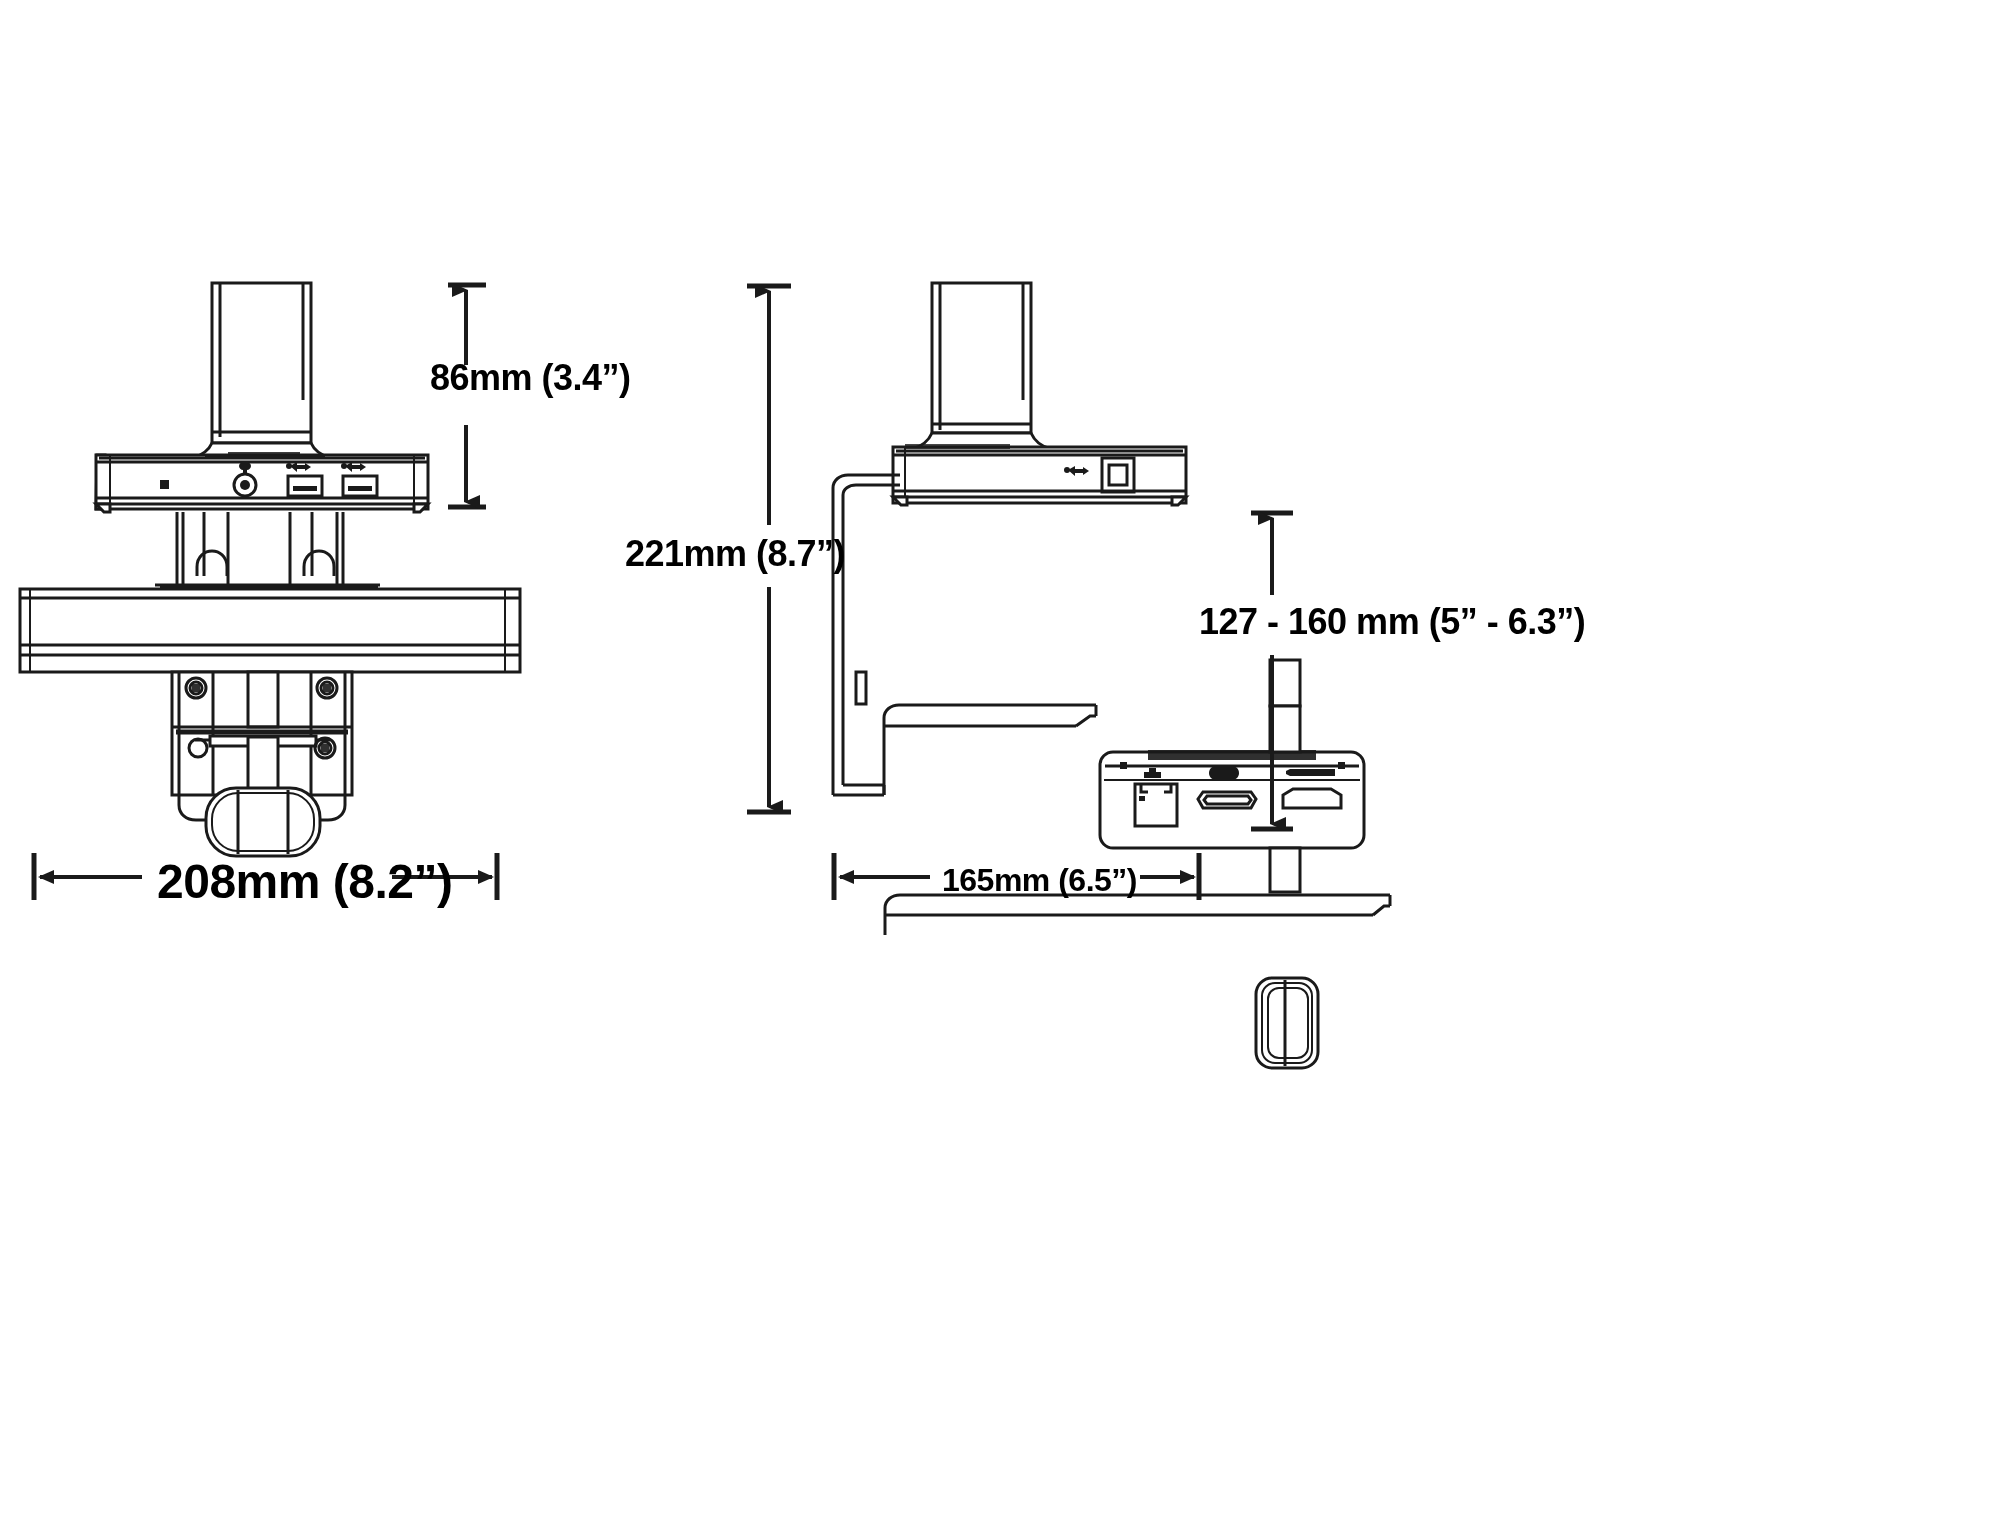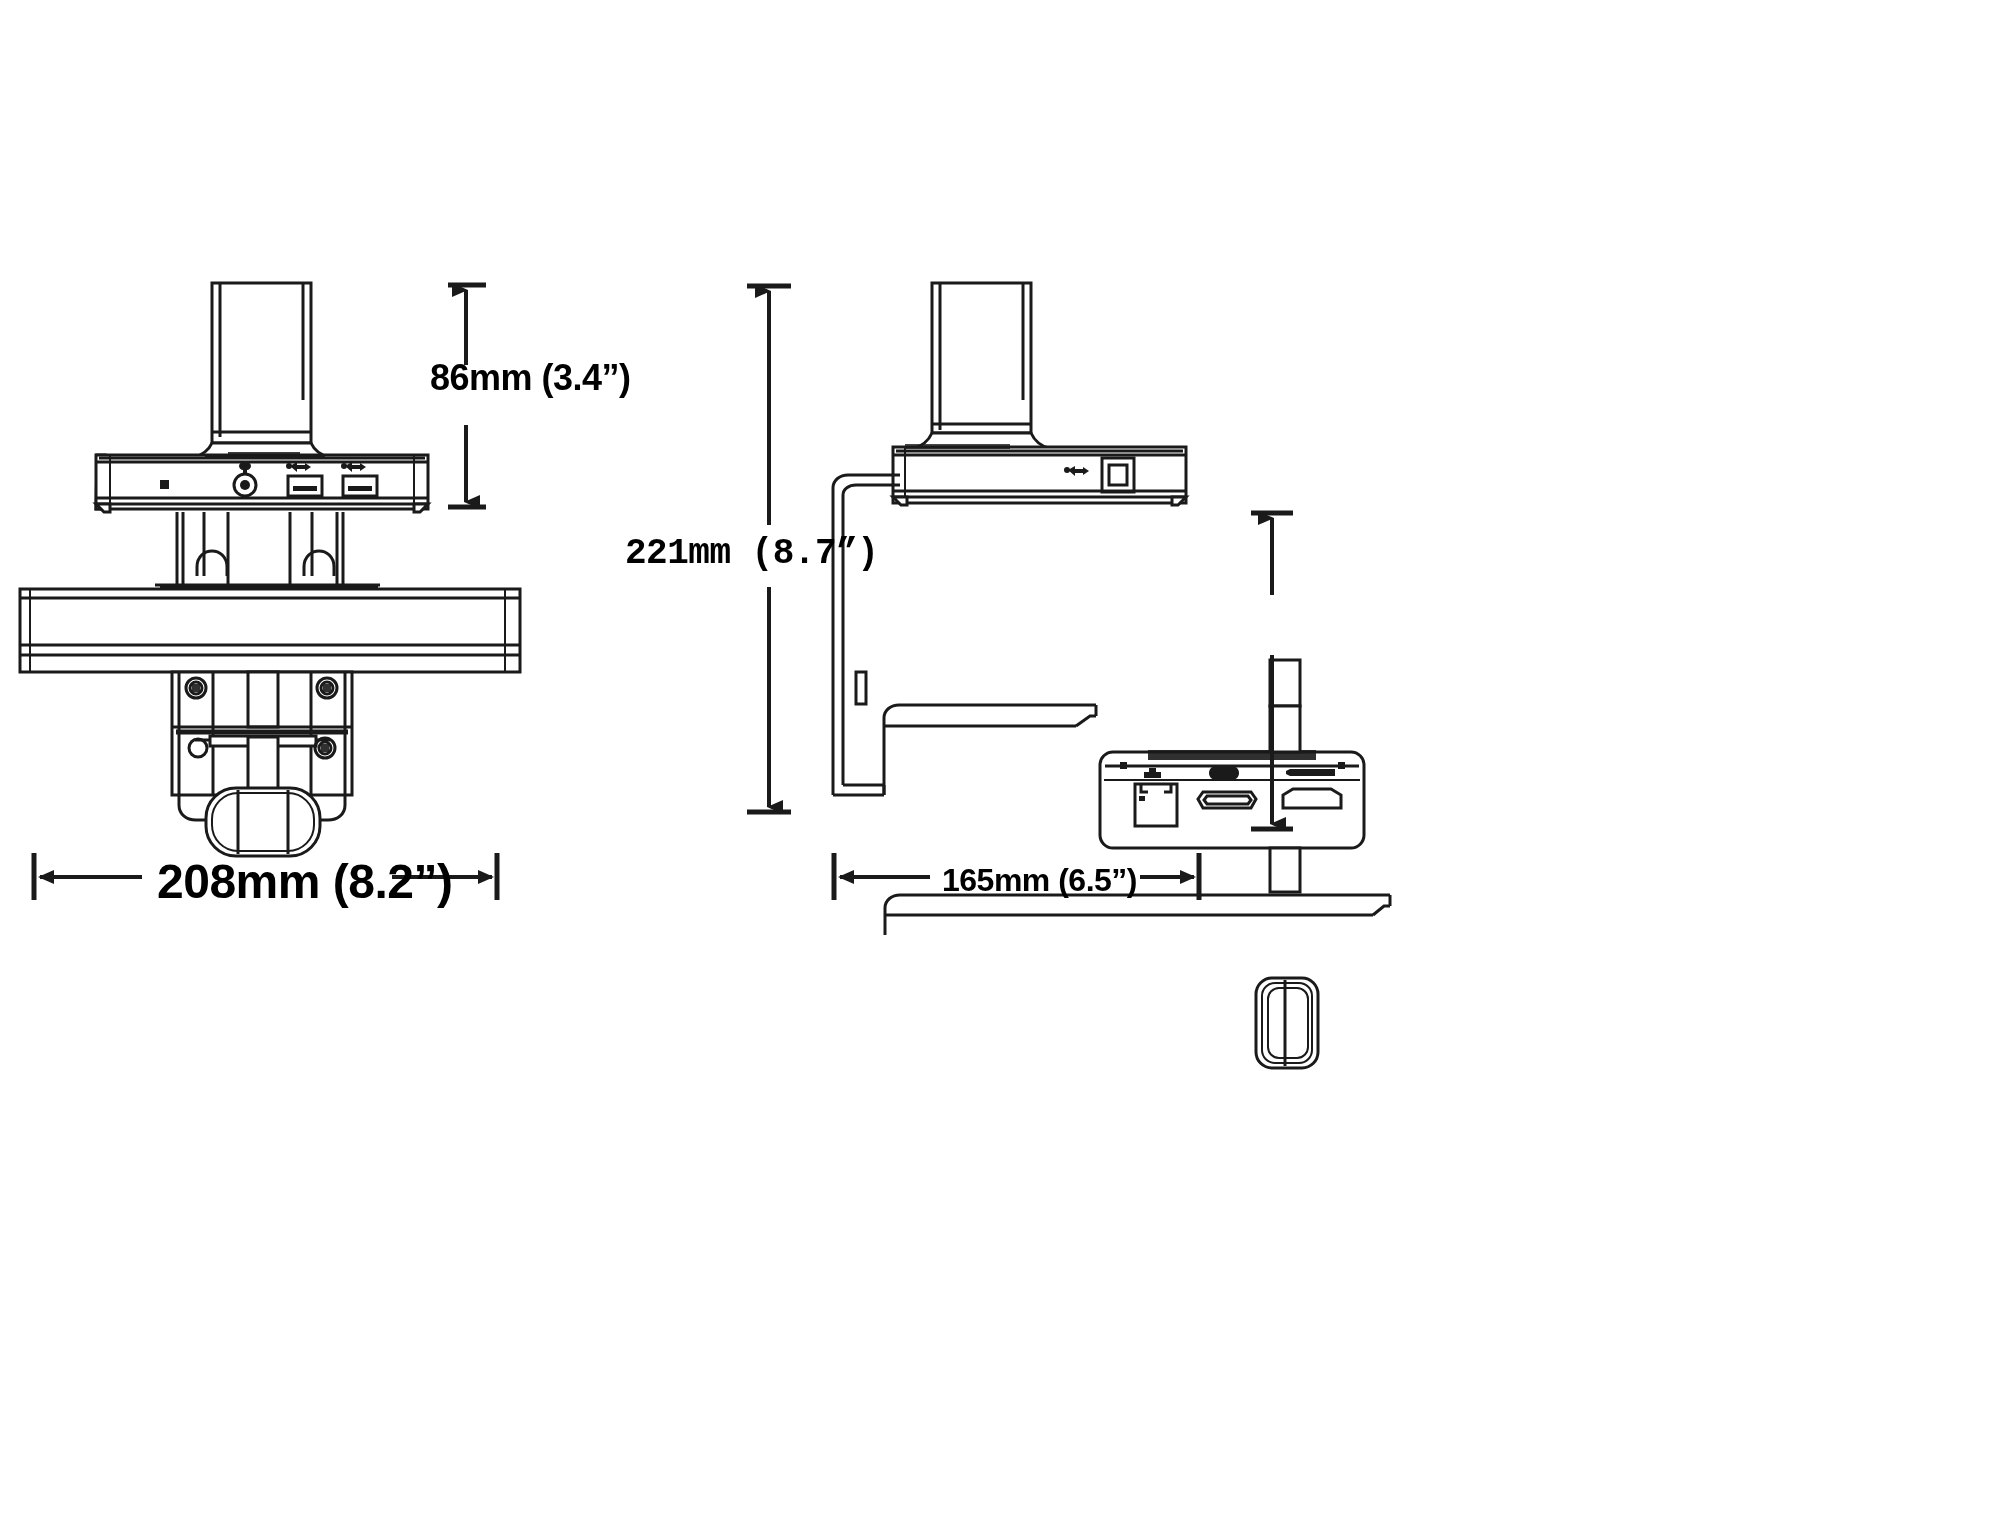--- a/index.html
+++ b/index.html
@@ -30,21 +30,21 @@
   }
   .dim-label {
     position: absolute;
     font-family: "Liberation Sans", sans-serif;
     font-weight: bold;
     color: #000000;
     white-space: nowrap;
     letter-spacing: -0.5px;
   }
   #label-86   { left: 430px;  top: 357px;  font-size: 36px; }
-  #label-221  { left: 625px;  top: 533px;  font-size: 36px; font-family: Liberation Mono, monospace; }
+  #label-221  { left: 625px;  top: 533px;  font-size: 36px; }
   #label-127  { left: 1199px; top: 601px;  font-size: 36px; }
   #label-208  { left: 157px;  top: 854px;  font-size: 48px; }
   #label-165  { left: 942px;  top: 862px;  font-size: 32px; }
 </style>
 </head>
 <body>
 
 <div id="stage">
 
   <svg class="drawing" viewBox="0 0 2000 1513" xmlns="http://www.w3.org/2000/svg">
@@ -344,18 +344,19 @@
         <path class="dim" d="M840,877 L930,877" marker-start="url(#arrLeft)"></path>
         <path class="dim" d="M1140,877 L1194,877" marker-end="url(#arrRight)"></path>
       </g>
     </g>
   </svg>
 
   <div class="dim-label" id="label-86">86mm (3.4”)</div>
 
   <div class="dim-label" id="label-221">221mm (8.7”)</div>
 
+  <div class="dim-label" id="label-127">127 - 160 mm (5” - 6.3”)</div>
 
   <div class="dim-label" id="label-208">208mm (8.2”)</div>
 
   <div class="dim-label" id="label-165">165mm (6.5”)</div>
 
 </div>
 
 </body></html>

